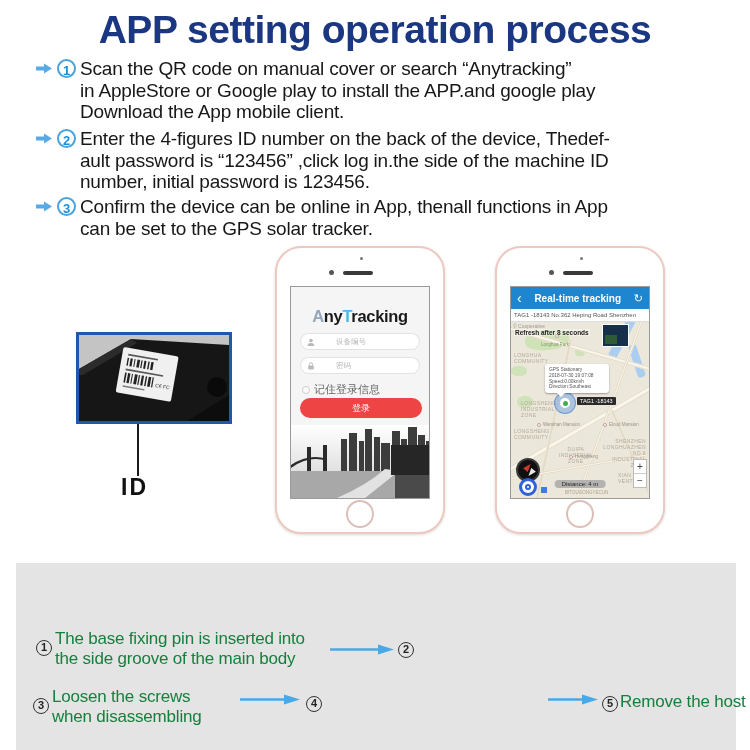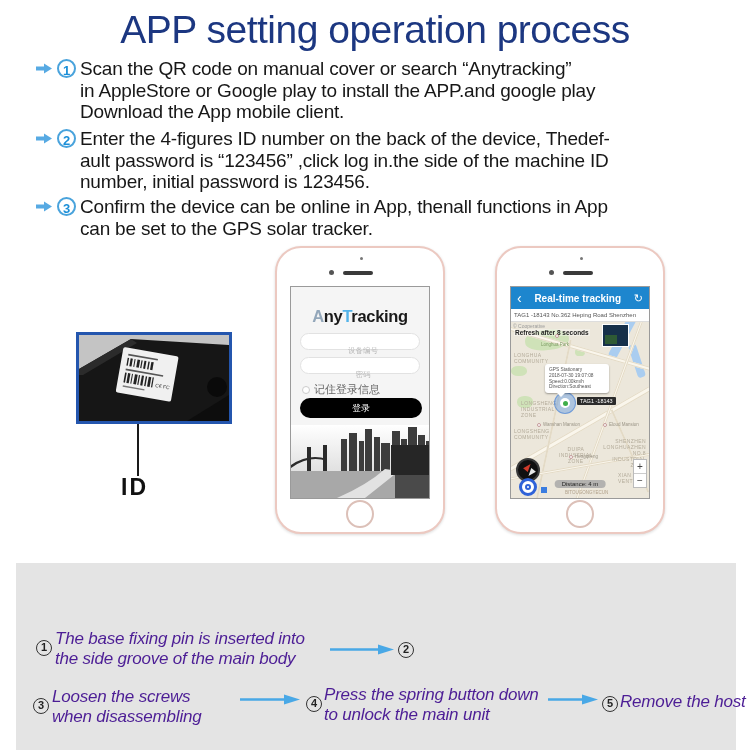--- a/index.html
+++ b/index.html
@@ -1,21 +1,21 @@
 <!DOCTYPE html>
 <html><head>
 <meta charset="utf-8">
 <style>
   html,body{margin:0;padding:0;background:#fff;}
   #canvas{position:relative;width:750px;height:750px;background:#ffffff;overflow:hidden;
           font-family:"Liberation Sans", sans-serif;}
   .abs{position:absolute;}
 
   
-  .title{left:0;right:0;top:8px;text-align:center;font-size:39px;font-weight:normal;
+  .title{left:0;right:0;top:8px;text-align:center;font-size:39px;font-weight:bold;
          color:#1c3781;letter-spacing:-0.5px;}
 
   
   .app-step{left:36px;display:flex;align-items:flex-start;}
   .sarrow{margin-top:5px;flex:none;}
   .cnum-blue{flex:none;width:19px;height:19px;margin:1px 4px 0 4px;border:2px solid #49a3dc;
              border-radius:50%;color:#1b8fd8;font-size:13px;line-height:19px;font-weight:bold;
              text-align:center;background:#fff;box-sizing:border-box;}
   .step-text{font-size:19px;line-height:21.5px;color:#171717;white-space:pre-line;
              letter-spacing:-0.2px;}
@@ -35,27 +35,27 @@
   .screen{position:absolute;left:13px;top:38px;width:140px;height:213px;background:#f5f5f5;
           border:1px solid #9a9a9a;box-sizing:border-box;overflow:hidden;}
   .home{position:absolute;left:50%;bottom:4px;transform:translateX(-50%);width:28px;height:28px;
         border:2px solid #dcc0b8;border-radius:50%;background:#fff;box-sizing:border-box;}
 
   
   .logo{position:absolute;left:0;right:0;top:20px;text-align:center;font-size:16.5px;
         font-weight:bold;color:#1a1a1a;letter-spacing:-0.3px;}
   .logo .la{color:#93a7ba;} .logo .lt{color:#54b4ea;}
   .field{position:absolute;left:9px;width:120px;height:17px;background:#fff;border:1px solid #e2e2e2;
-         border-radius:9px;display:flex;align-items:center;padding-left:6px;gap:12px;box-sizing:border-box;flex-direction:column;}
+         border-radius:9px;display:flex;align-items:center;padding-left:6px;gap:21px;box-sizing:border-box;}
   .fph{font-size:7.5px;color:#b8b8b8;}
   .remember{position:absolute;left:11px;top:95px;display:flex;align-items:center;gap:4px;}
   .chk{width:8px;height:8px;border-radius:50%;background:#fff;border:1px solid #ccc;box-sizing:border-box;}
   .rlabel{font-size:11px;color:#666;}
   .login-btn{position:absolute;left:9px;top:111px;width:122px;height:20px;border-radius:10px;
-             background:#000000;color:#fff;font-size:9px;text-align:center;line-height:20px;}
+             background:#ef4444;color:#fff;font-size:9px;text-align:center;line-height:20px;}
   .city{position:absolute;left:0;bottom:0;}
 
   
   .p2head{position:absolute;left:0;top:0;right:0;height:22px;background:#1d86ce;display:flex;
           align-items:center;color:#fff;}
   .backi{font-size:14px;padding:0 6px;line-height:22px;}
   .p2title{flex:1;text-align:center;font-weight:bold;font-size:10px;}
   .refi{font-size:11px;padding:0 6px;}
   .addr{position:absolute;left:0;top:22px;right:0;height:13px;background:#fff;font-size:6px;
         color:#555;line-height:13px;padding-left:3px;border-bottom:1px solid #ddd;box-sizing:border-box;}
@@ -98,21 +98,21 @@
   .zoomctl .z{height:13px;line-height:13px;font-size:10px;}
   .zoomctl .z + .z{border-top:1px solid #ccc;}
   .distpill{left:50%;bottom:10px;transform:translateX(-50%);background:rgba(165,165,165,.8);
             color:#222;font-size:6px;padding:1px 7px;border-radius:7px;white-space:nowrap;}
 
   
   .panel{left:16px;top:563px;width:720px;height:187px;background:#e4e4e4;}
   .ptitle{left:48px;top:583px;font-size:27px;font-weight:bold;color:#1e3680;letter-spacing:-0.3px;}
   .cnum-dark{width:16px;height:16px;border:1.5px solid #333;border-radius:50%;color:#222;
              font-size:11px;line-height:13px;font-weight:bold;text-align:center;box-sizing:border-box;}
-  .btext{font-size:17px;line-height:20px;color:#4c1d95;white-space:pre-line;letter-spacing:-0.2px;font-style:italic;}
+  .btext{font-size:17px;line-height:20px;color:#15803d;white-space:pre-line;letter-spacing:-0.2px;}
 </style>
 </head>
 <body>
 
 <div id="canvas">
 
   <div class="abs title">APP setting operation process</div>
 
   <div class="abs app-step" style="top:58px">
     <svg class="sarrow" width="17" height="11">
@@ -345,22 +345,20 @@
   <div class="abs cnum-dark" style="left:398px;top:642px">2</div>
 
   <div class="abs cnum-dark" style="left:33px;top:698px">3</div>
   <div class="abs btext" style="left:52px;top:687px">Loosen the screws
 when disassembling</div>
   <svg class="abs" style="left:240px;top:694px" width="60" height="11">
     <line x1="0" y1="5.5" x2="46" y2="5.5" stroke="#49a8e6" stroke-width="2.5"></line>
       <path d="M44,0.5 L60,5.5 L44,10.5 Z" fill="#49a8e6"></path>
   </svg>
   <div class="abs cnum-dark" style="left:306px;top:696px">4</div>
-  <div class="abs btext" style="left:324px;top:685px">Press the spring button down
-to unlock the main unit</div>
   <svg class="abs" style="left:548px;top:694px" width="50" height="11">
     <line x1="0" y1="5.5" x2="36" y2="5.5" stroke="#49a8e6" stroke-width="2.5"></line>
       <path d="M34,0.5 L50,5.5 L34,10.5 Z" fill="#49a8e6"></path>
   </svg>
   <div class="abs cnum-dark" style="left:602px;top:696px">5</div>
   <div class="abs btext" style="left:620px;top:692px">Remove the host</div>
 
 </div>
 
 </body></html>

